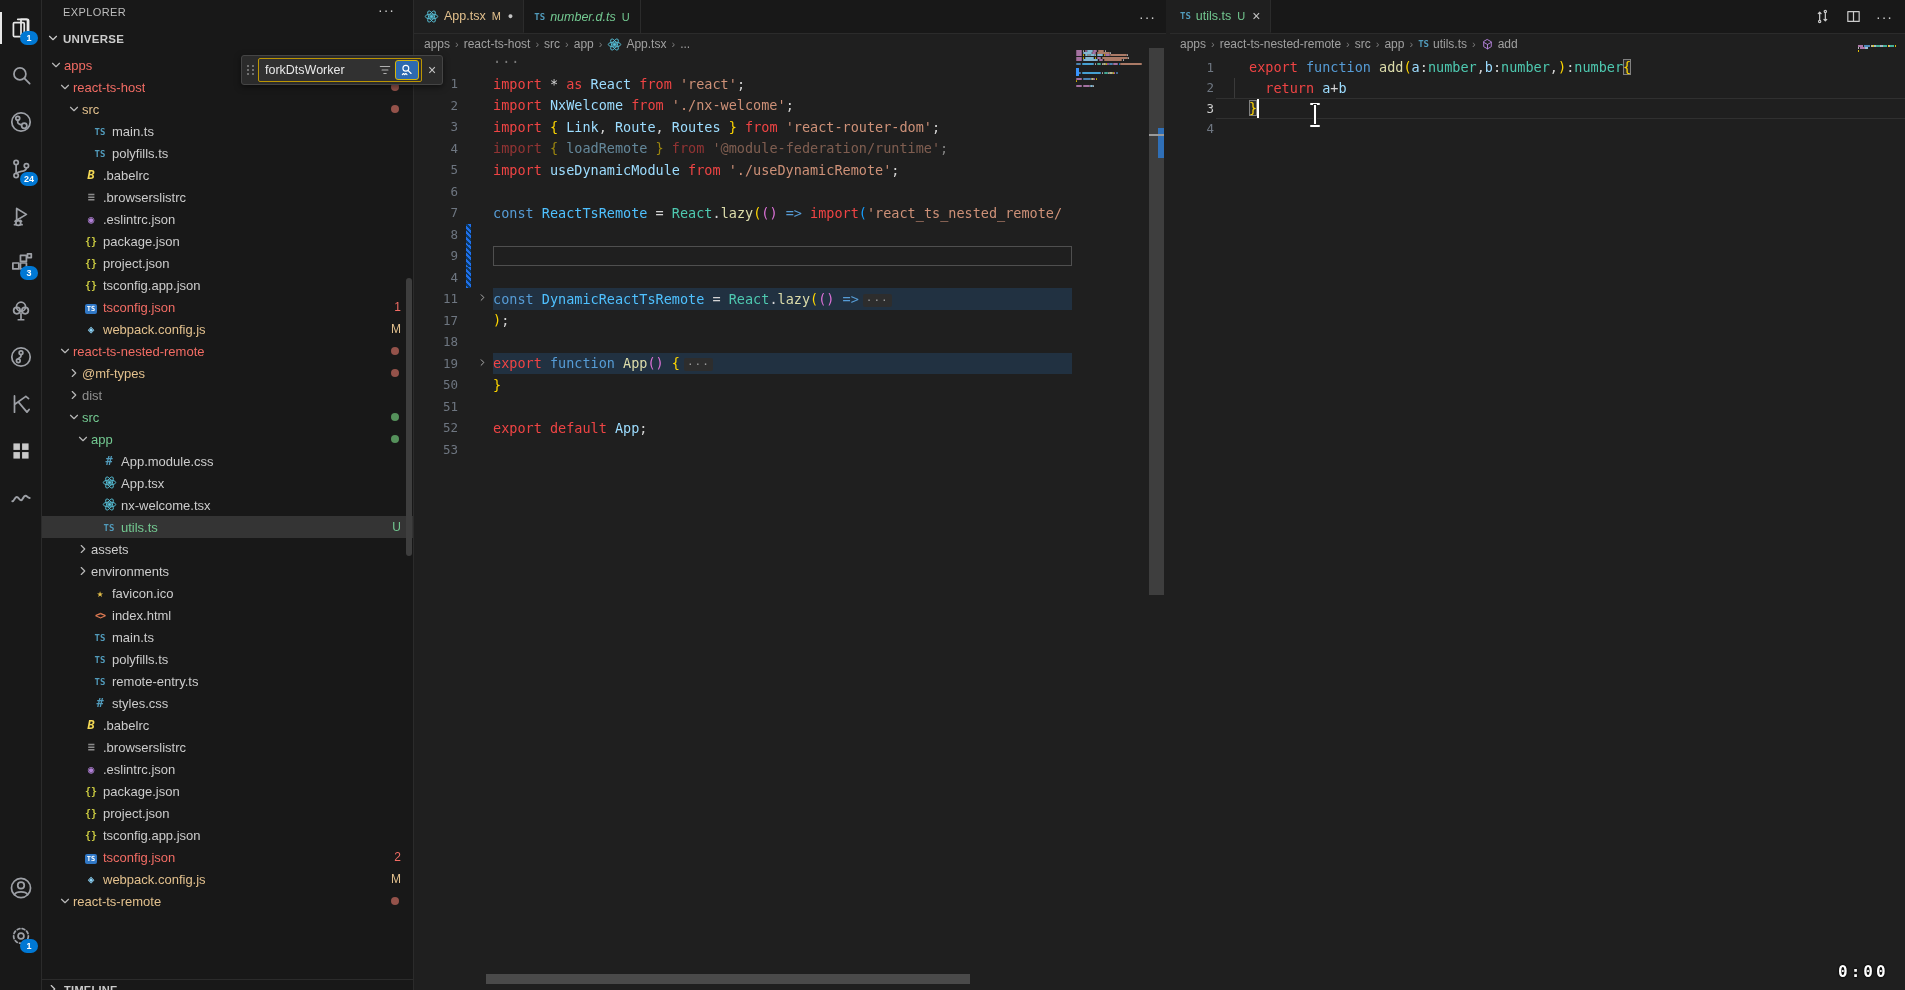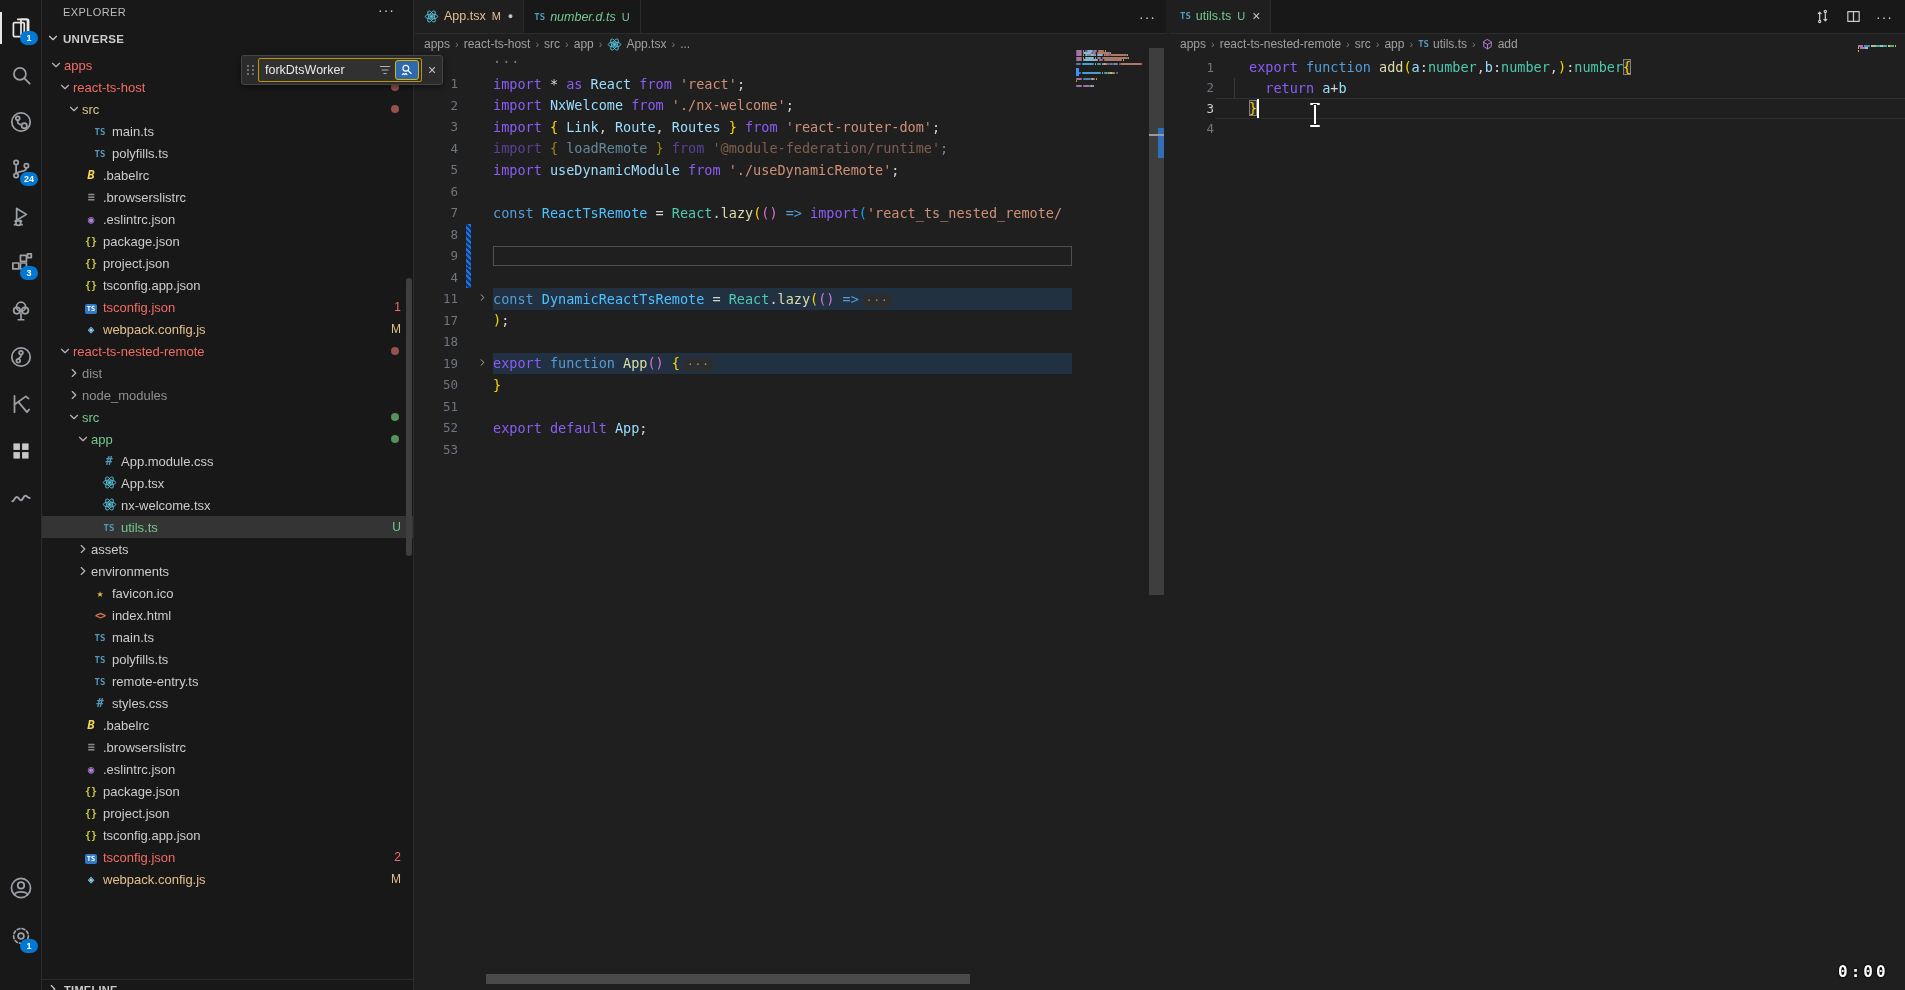--- a/index.html
+++ b/index.html
@@ -72,21 +72,21 @@
   .crow .ln{width:44px;text-align:right;color:#6e7681;flex:none;font-size:12.5px;}
   .crow .gitcol{width:13px;flex:none;position:relative;height:100%;}
   .crow .gitcol .zig{position:absolute;left:8px;top:0;bottom:0;width:5px;
         background:repeating-linear-gradient(45deg,#1f6feb 0 2px,#0d3a66 2px 4px);}
   .crow .foldcol{width:22px;flex:none;color:#b8b8b8;font-size:10px;text-align:center;cursor:pointer;}
   .crow .ctext{white-space:pre;}
   .crow .hl{position:absolute;top:0;bottom:0;left:79px;background:rgba(38,79,120,.38);}
   .crow .boxline{position:absolute;top:1px;bottom:1px;left:79px;border:1px solid #4f4f4f;}
   .crow .fold-ellip{color:#9a9a9a;background:#2d2d2d;border-radius:2px;padding:0 3px;margin-left:4px;font-size:11px;letter-spacing:1px;}
   .crow.cur .ln{color:#cccccc;}
-  .tok-kw{color:#8b5cf6;} .tok-kwb{color:#569CD6;} .tok-var{color:#9CDCFE;} .tok-cvar{color:#4FC1FF;}
+  .tok-kw{color:#ef4444;} .tok-kwb{color:#569CD6;} .tok-var{color:#9CDCFE;} .tok-cvar{color:#4FC1FF;}
   .tok-type{color:#4EC9B0;} .tok-fn{color:#DCDCAA;} .tok-str{color:#CE9178;} .tok-pun{color:#D4D4D4;}
   .tok-b1{color:#FFD700;} .tok-b2{color:#DA70D6;} .tok-b3{color:#179FFF;}
   .tok-b1m{color:#FFD700;outline:1px solid #808080;outline-offset:-1px;background:rgba(120,120,120,.18);}
   .crow.dimline .ctext{opacity:.55;}
   .ellip-row{color:#7a7a7a;letter-spacing:1px;}
   .cur-borders{position:absolute;left:46px;right:0;border-top:1px solid #303030;border-bottom:1px solid #303030;pointer-events:none;}
   .indent-guide{position:absolute;width:1px;background:#3a3a3a;}
   .caret{position:absolute;width:2px;background:#ffffff;}
   
   #minimap-left{position:absolute;left:662px;top:48px;width:73px;height:130px;}
@@ -321,30 +321,31 @@
           <span class="lbl c-red">react-ts-nested-remote</span>
           <span class="right" style="right:14px;"><span class="dot dot-brown"></span></span>
         </div>
         <div class="trow">
           <span style="width:24px;flex:none;"></span>
           <span class="chev">
             <svg width="14" height="14" viewBox="0 0 24 24" fill="none" stroke="#b8b8b8" stroke-width="2" stroke-linecap="round" stroke-linejoin="round">
               <path d="M9 6l6 6-6 6"></path>
             </svg>
           </span>
+          <span class="lbl c-yellow">@mf-types</span>
+          <span class="right" style="right:14px;"><span class="dot dot-brown"></span></span>
+        </div>
+        <div class="trow">
+          <span style="width:24px;flex:none;"></span>
+          <span class="chev">
+            <svg width="14" height="14" viewBox="0 0 24 24" fill="none" stroke="#b8b8b8" stroke-width="2" stroke-linecap="round" stroke-linejoin="round">
+              <path d="M9 6l6 6-6 6"></path>
+            </svg>
+          </span>
           <span class="lbl c-dim">dist</span>
-        </div>
-        <div class="trow">
-          <span style="width:24px;flex:none;"></span>
-          <span class="chev">
-            <svg width="14" height="14" viewBox="0 0 24 24" fill="none" stroke="#b8b8b8" stroke-width="2" stroke-linecap="round" stroke-linejoin="round">
-              <path d="M9 6l6 6-6 6"></path>
-            </svg>
-          </span>
-          <span class="lbl c-dim">node_modules</span>
         </div>
         <div class="trow">
           <span style="width:24px;flex:none;"></span>
           <span class="chev">
             <svg width="14" height="14" viewBox="0 0 24 24" fill="none" stroke="#b8b8b8" stroke-width="2" stroke-linecap="round" stroke-linejoin="round">
               <path d="M6 9l6 6 6-6"></path>
             </svg>
           </span>
           <span class="lbl c-green">src</span>
           <span class="right" style="right:14px;"><span class="dot dot-green"></span></span>
@@ -490,20 +491,30 @@
           <span class="fico"><span class="fi tsc">TS</span></span>
           <span class="lbl c-red">tsconfig.json</span>
           <span class="right c-red">2</span>
         </div>
         <div class="trow">
           <span style="width:24px;flex:none;"></span>
           <span style="width:16px;flex:none;"></span>
           <span class="fico"><span class="fi webpack">◈</span></span>
           <span class="lbl c-yellow">webpack.config.js</span>
           <span class="right c-yellow">M</span>
+        </div>
+        <div class="trow">
+          <span style="width:15px;flex:none;"></span>
+          <span class="chev">
+            <svg width="14" height="14" viewBox="0 0 24 24" fill="none" stroke="#b8b8b8" stroke-width="2" stroke-linecap="round" stroke-linejoin="round">
+              <path d="M6 9l6 6 6-6"></path>
+            </svg>
+          </span>
+          <span class="lbl c-yellow">react-ts-remote</span>
+          <span class="right" style="right:14px;"><span class="dot dot-brown"></span></span>
         </div>
       </div>
     <div id="sidebar-scrollbar"></div>
     <div id="find-widget">
       <div id="find-grip">
           <i></i>
           <i></i>
           <i></i>
           <i></i>
           <i></i>

